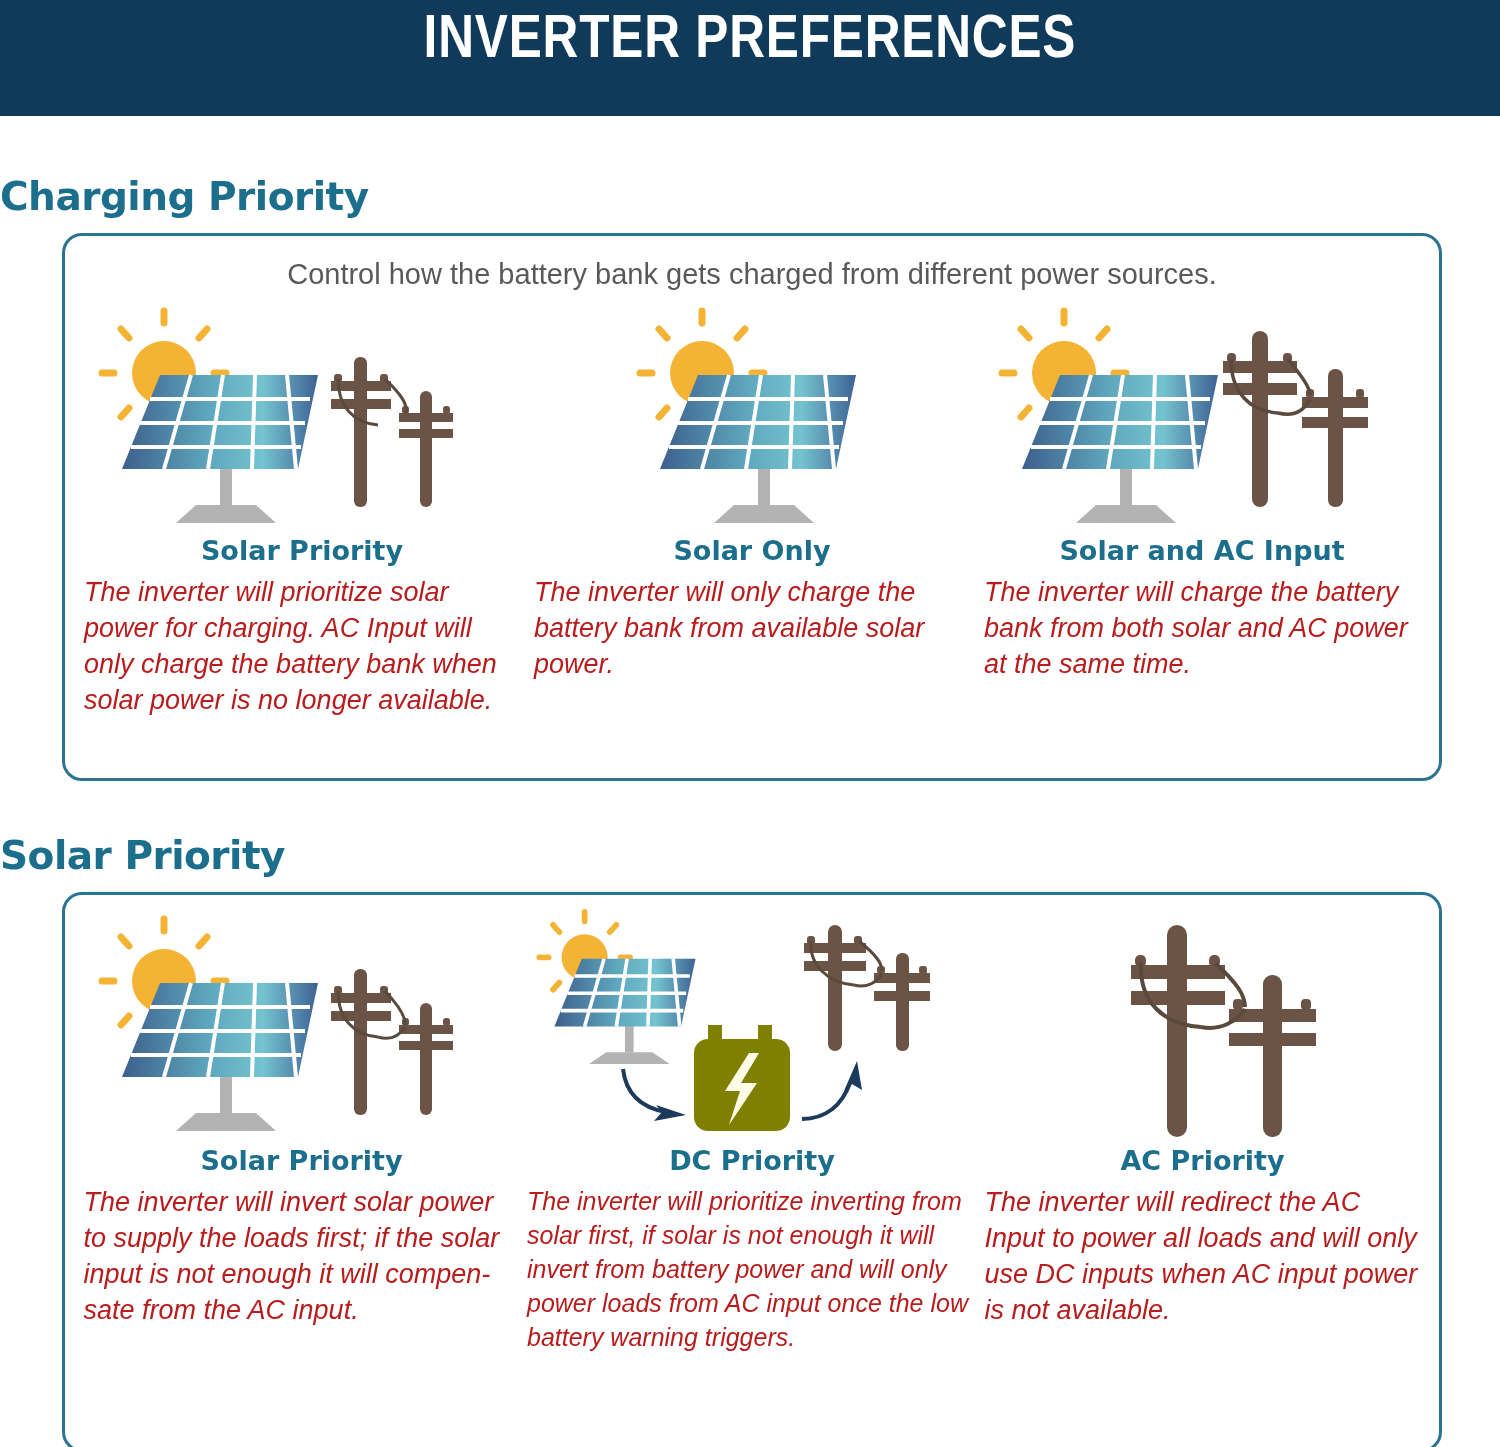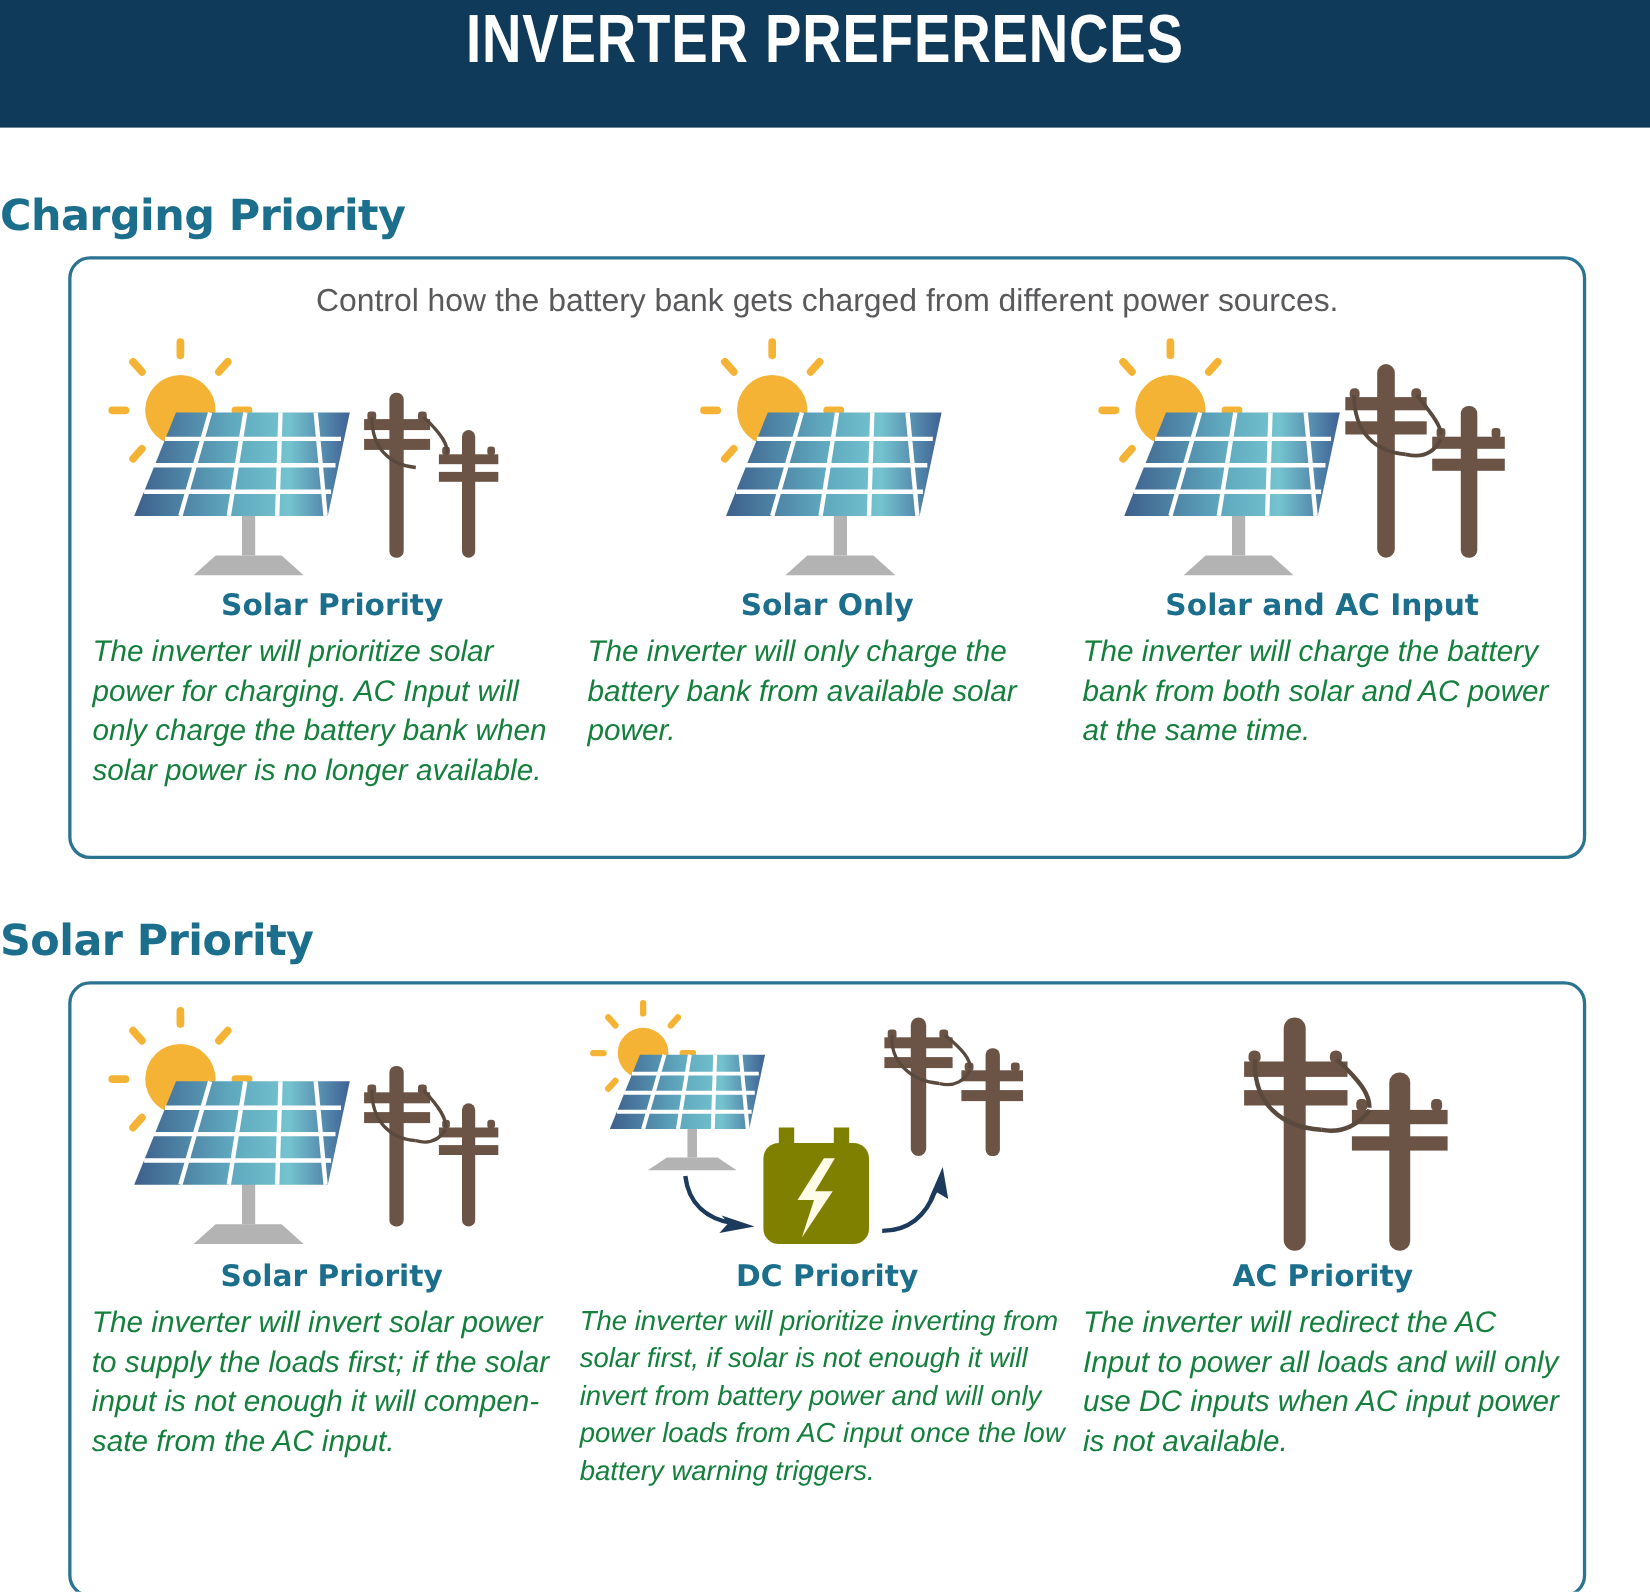--- a/index.html
+++ b/index.html
@@ -81,21 +81,21 @@
   }
   .card-title{
     color:#1B6E8C;
     font-weight:bold;
     font-size:27px;
     text-align:center;
     margin-top:6px;
     font-family:"DejaVu Sans", sans-serif;
   }
   .card-body{
-    color:#15803d;
+    color:#b91c1c;
     font-style:italic;
     font-size:27px;
     line-height:36px;
     text-align:left;
     margin-top:8px;
     width:436px;
     font-family:"Liberation Sans", sans-serif;
     white-space:pre-line;
   }
   .card-body.small{font-size:25px;line-height:34px;width:450px;}

